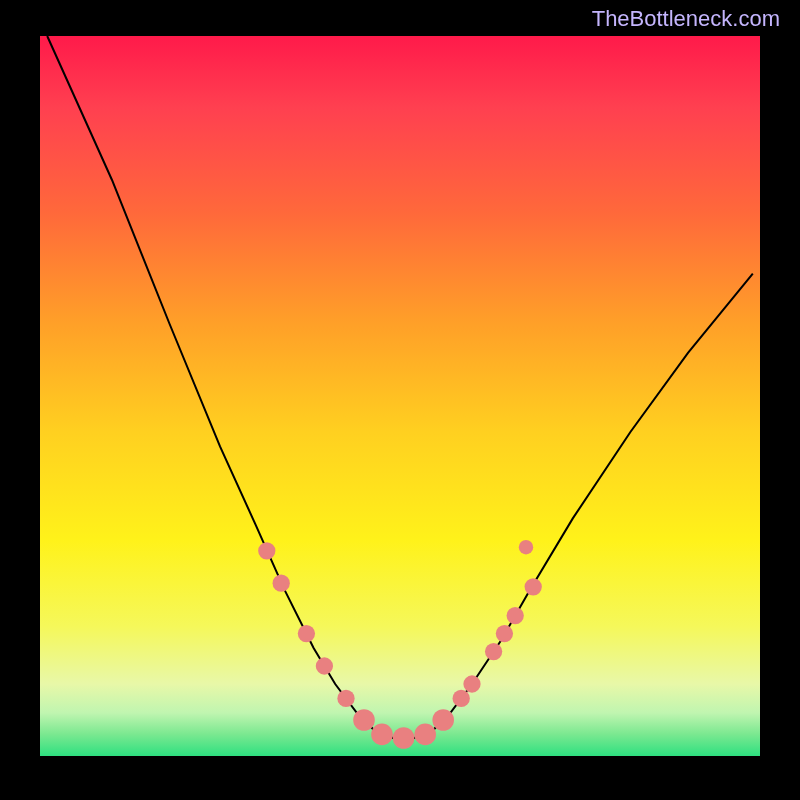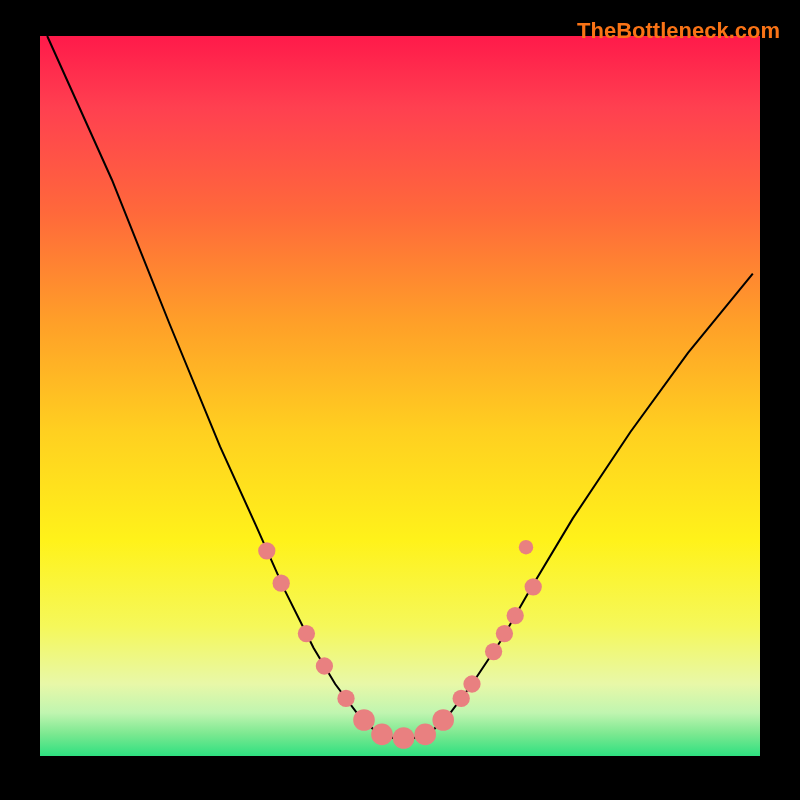--- a/index.html
+++ b/index.html
@@ -8,25 +8,24 @@
     height: 800px;
     background: #000;
     position: relative;
     overflow: hidden;
     font-family: Arial, Helvetica, sans-serif;
   }
   .watermark {
     position: absolute;
     top: 6px;
     right: 20px;
-    color: #f97316;
+    color: #c4b5fd;
     font-size: 22px;
-    font-weight: 700;
+    font-weight: 400;
     z-index: 10;
-    margin-top: 12px;
   }
   .plot-area {
     position: absolute;
     left: 40px;
     top: 36px;
     width: 720px;
     height: 720px;
     background: linear-gradient(to bottom,
       #ff1a4a 0%,
       #ff4050 10%,

